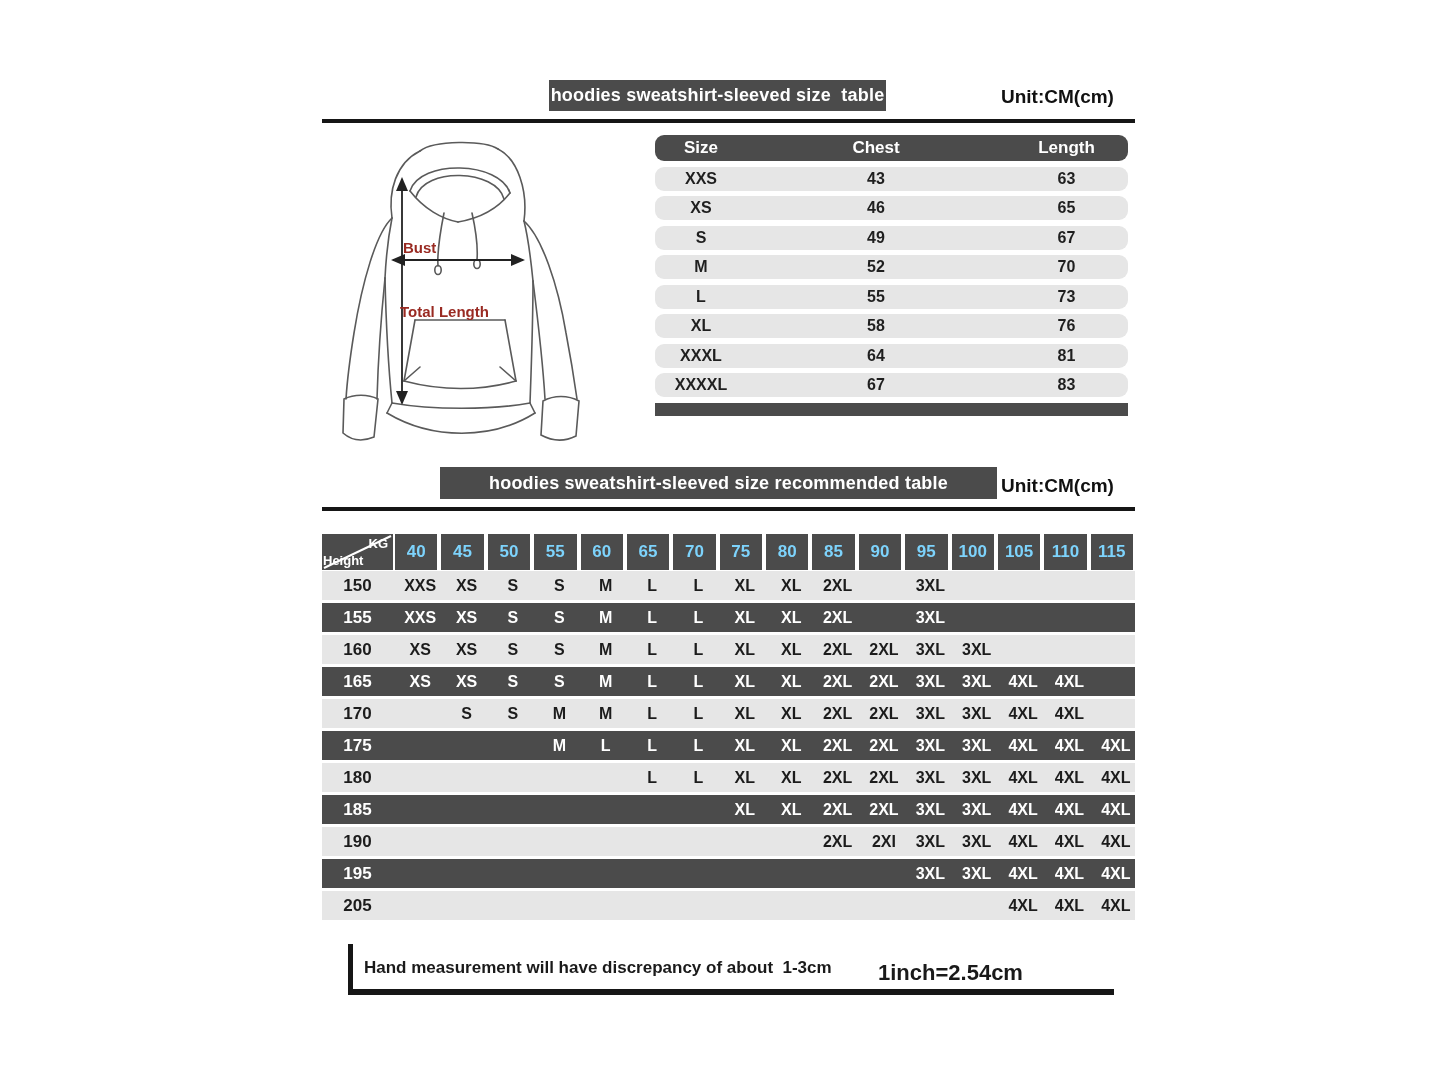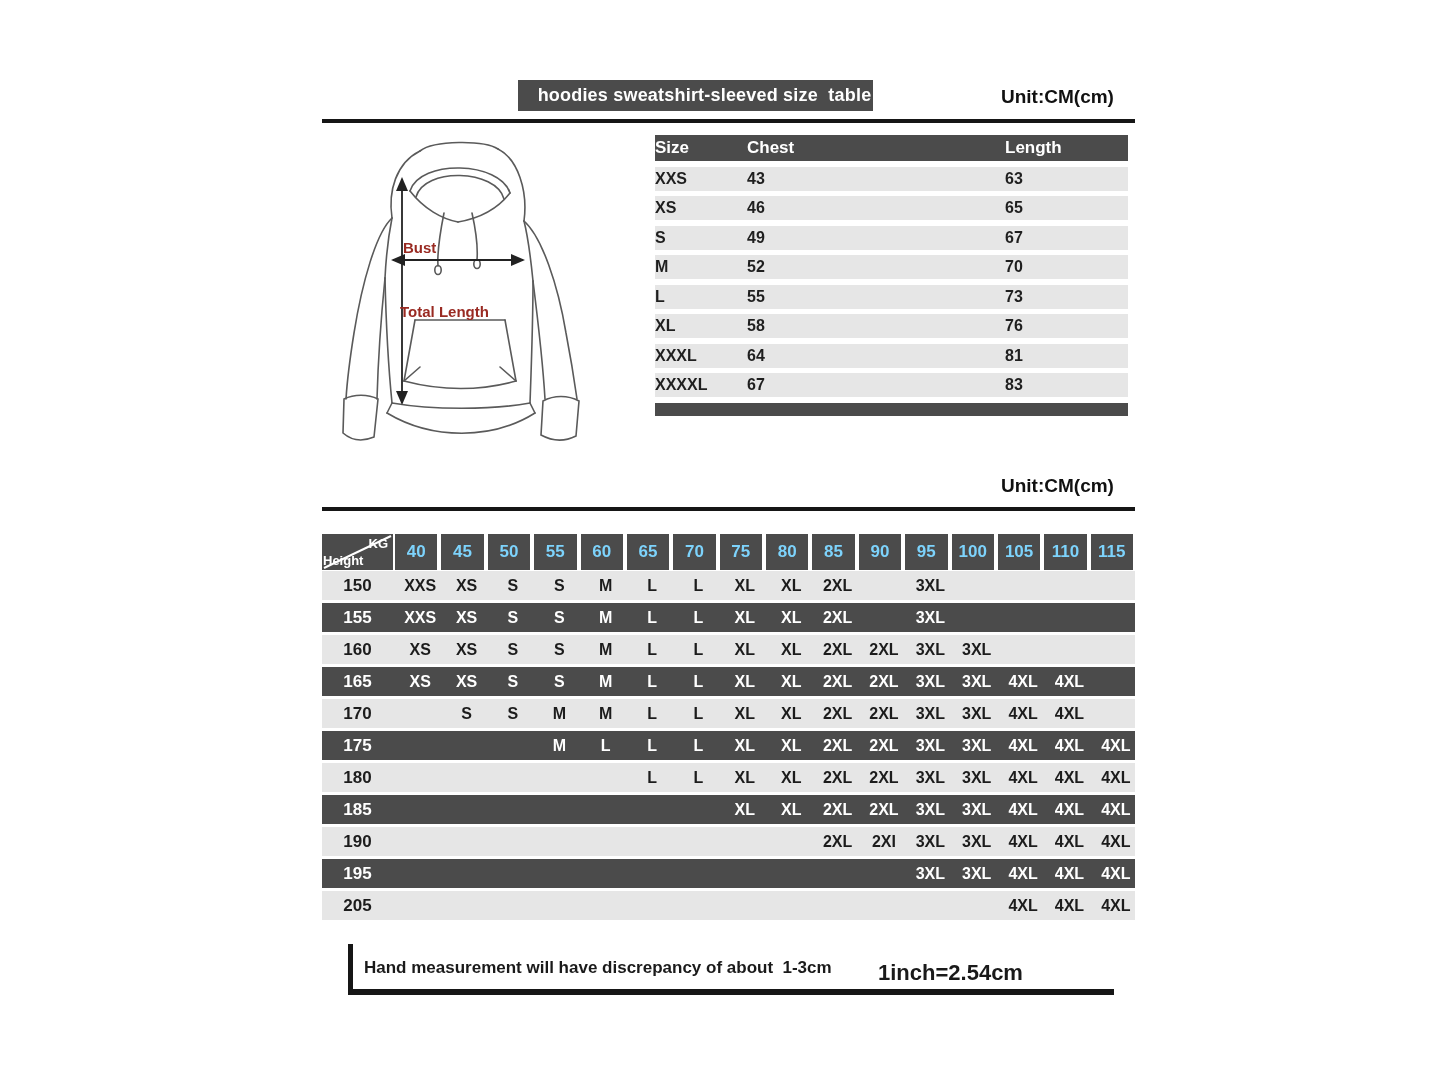--- a/index.html
+++ b/index.html
@@ -6,33 +6,33 @@
   .canvas{
     position:relative;width:1445px;height:1071px;background:#ffffff;overflow:hidden;
     font-family:"Liberation Sans",sans-serif;font-weight:700;color:#1a1a1a;
   }
   
   .titlebar{
     position:absolute;background:#4b4b4b;color:#fff;
     display:flex;align-items:center;justify-content:center;
     font-size:18px;letter-spacing:.2px;white-space:pre;
   }
-  #title1{left:518px;top:80px;width:337px;height:31px;padding-left:18px;}
+  #title1{left:549px;top:80px;width:337px;height:31px;}
   #title2{left:440px;top:467px;width:557px;height:32px;}
   .unit{position:absolute;font-size:19px;color:#111;}
   #unit1{left:1001px;top:86px;}
   #unit2{left:1001px;top:475px;}
   .rule{position:absolute;background:#161616;height:4px;}
   #rule1{left:322px;top:119px;width:813px;}
   #rule2{left:322px;top:507px;width:813px;}
   
   #hoodie-diagram{position:absolute;left:332px;top:133px;width:260px;height:320px;}
   
   #size-table{position:absolute;left:655px;top:135px;width:473px;}
-  .sgrid{display:grid;grid-template-columns:92px 258px 123px;align-items:center;}
+  .sgrid{display:grid;grid-template-columns:92px 258px 123px;align-items:center;text-align:center;border-radius:9px;}
   #size-header{height:26px;background:#4b4b4b;color:#fff;font-size:17px;}
   .srow{height:24px;background:#e6e6e6;color:#1f1f1f;font-size:16px;margin-top:5.5px;}
   #size-footer-bar{height:13px;background:#4b4b4b;margin-top:6px;}
   
   #matrix{position:absolute;left:322px;top:532px;width:813px;}
   .mgrid{display:grid;grid-template-columns:71px repeat(16,1fr);align-items:center;text-align:center;}
   #matrix-head{height:36px;margin-bottom:2px;}
   .wcell{background:#4b4b4b;color:#7dd3fc;font-size:17px;height:36px;margin:2px 2px;
          display:flex;align-items:center;justify-content:center;}
   #corner-cell{position:relative;background:#4b4b4b;height:36px;}
@@ -159,20 +159,21 @@
         </div>
         <div class="sgrid srow">
           <span>XXXXL</span>
           <span>67</span>
           <span>83</span>
         </div>
       </div>
     <div id="size-footer-bar"></div>
   </div>
 
+  <div id="title2" class="titlebar">hoodies sweatshirt-sleeved size recommended table</div>
   <div id="unit2" class="unit">Unit:CM(cm)</div>
   <div id="rule2" class="rule"></div>
 
   <div id="matrix">
     <div id="matrix-head" class="mgrid">
       <div id="corner-cell">
         <svg width="71" height="36">
           <line x1="2" y1="34" x2="69" y2="2" stroke="#ffffff" stroke-width="2"></line>
         </svg>
         <span class="kg">KG</span>

